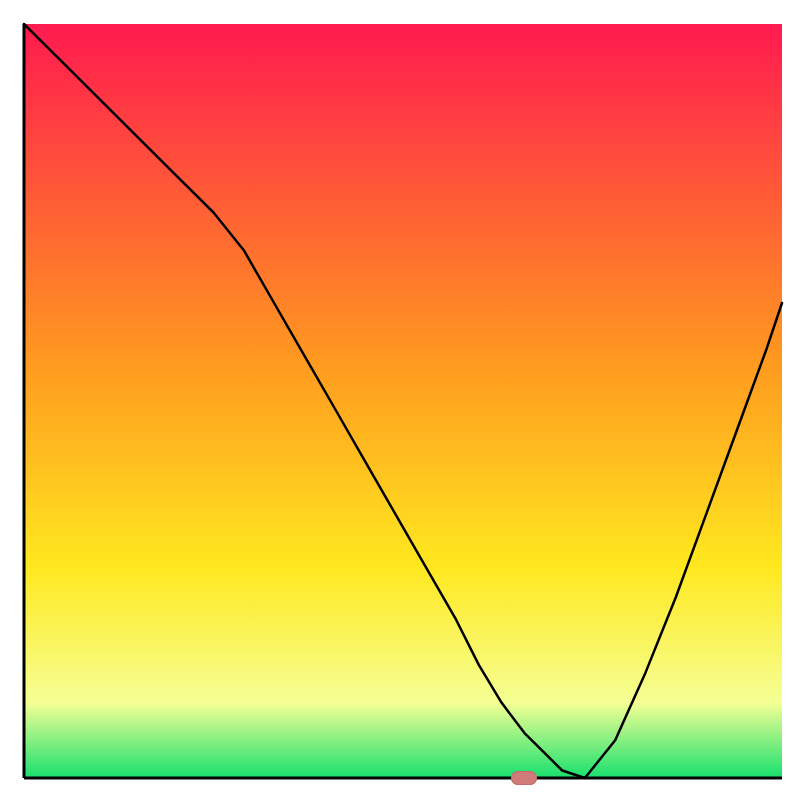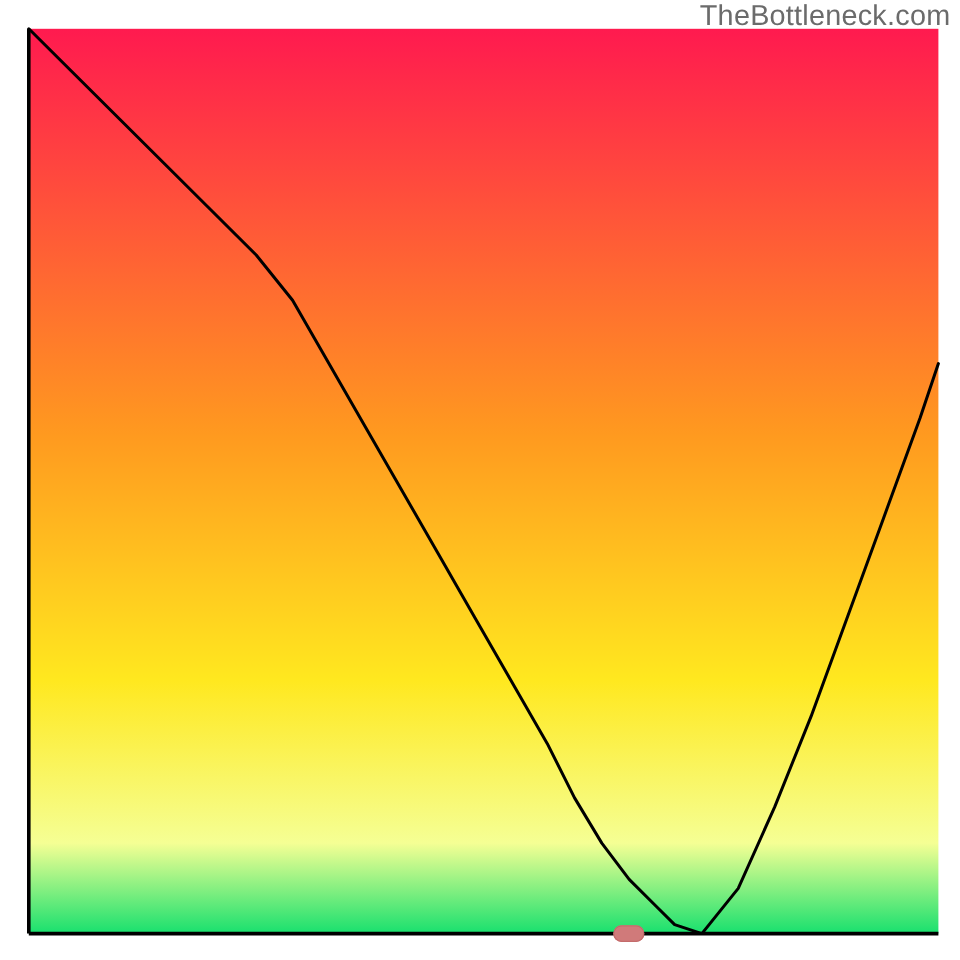--- a/index.html
+++ b/index.html
@@ -40,21 +40,20 @@
     border-radius: 7px;
     transform: translate(-50%, -50%);
     z-index: 5;
   }
 </style>
 </head>
 <body>
 
 <div class="chart-container">
 
-  <div class="watermark">TheBottleneck.com</div>
 
   <svg class="chart" viewBox="0 0 800 800">
     <defs>
       <linearGradient id="bg-grad" x1="0" y1="0" x2="0" y2="1">
         <stop id="g-stop-0" offset="0%" stop-color="#ff1a4f"></stop>
         <stop id="g-stop-1" offset="45%" stop-color="#ff9a1f"></stop>
         <stop id="g-stop-2" offset="72%" stop-color="#ffe81f"></stop>
         <stop id="g-stop-3" offset="90%" stop-color="#f5ff94"></stop>
         <stop id="g-stop-4" offset="100%" stop-color="#18e06e"></stop>
       </linearGradient>

